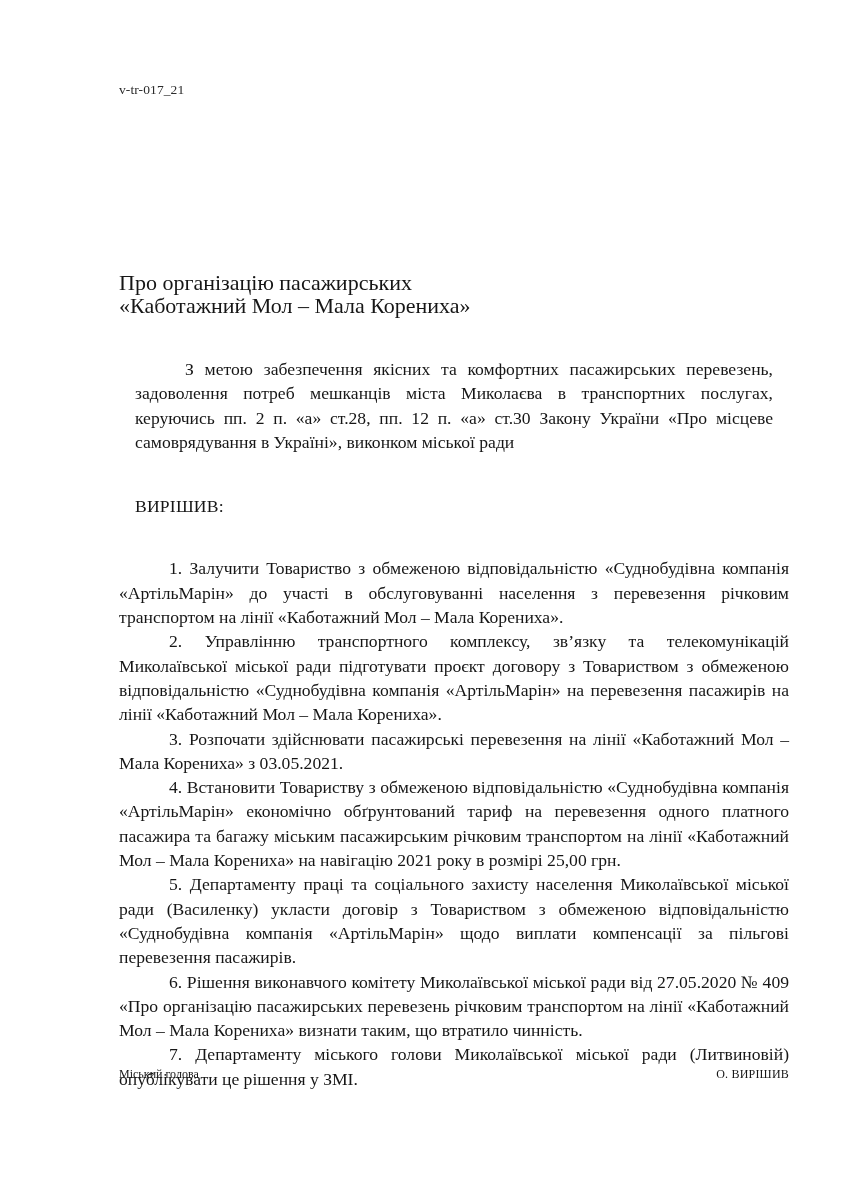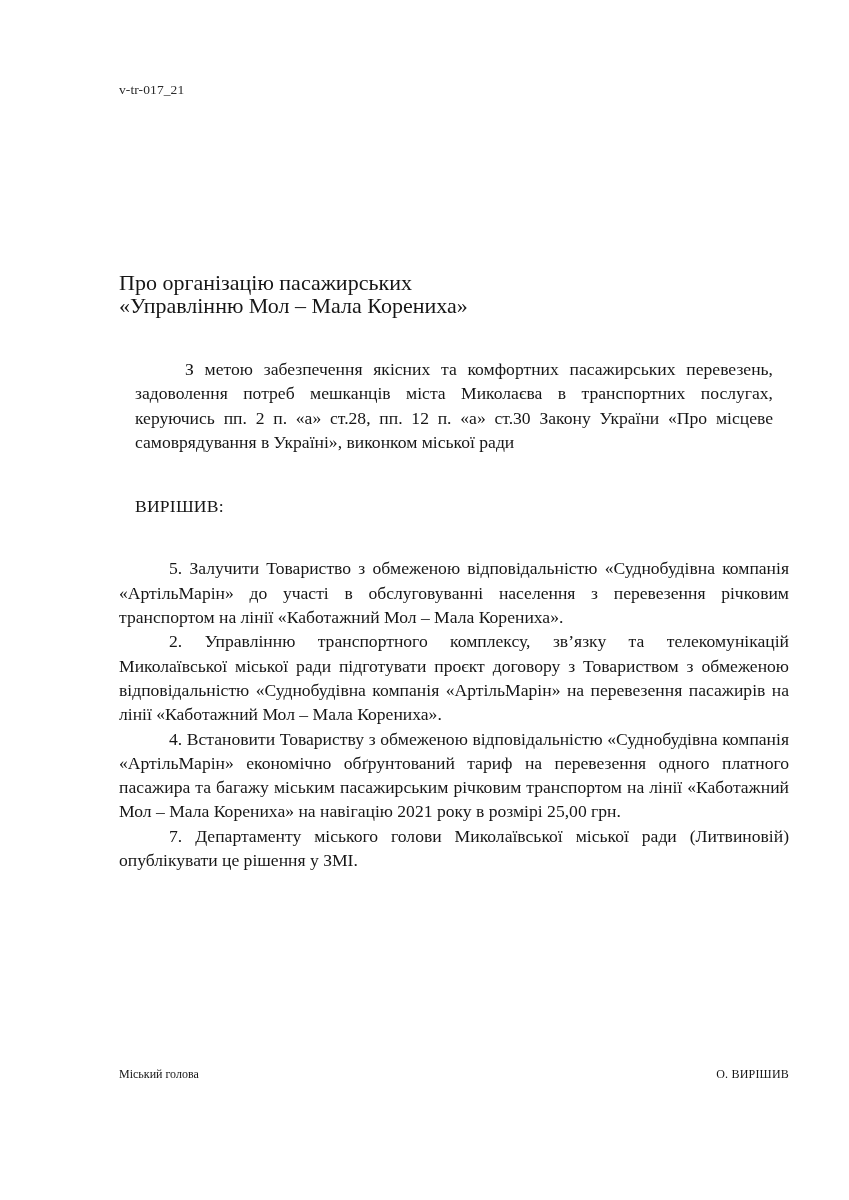--- a/index.html
+++ b/index.html
@@ -102,31 +102,34 @@
 <body>
 
 <div class="page">
 
   <div class="doc-code">v-tr-017_21</div>
 
   <div class="content">
 
     <div class="subject">
       <span class="ln">Про організацію пасажирських</span>
-      <span class="ln">«Управлінню Мол – Мала Корениха»</span>
+      <span class="ln">«Каботажний Мол – Мала Корениха»</span>
     </div>
 
     <p class="preamble">З метою забезпечення якісних та комфортних пасажирських перевезень, задоволення потреб мешканців міста Миколаєва в транспортних послугах, керуючись пп. 2 п. «а» ст.28, пп. 12 п. «а» ст.30 Закону України «Про місцеве самоврядування в Україні»,  виконком міської ради</p>
 
     <p class="resolve-word">ВИРІШИВ:</p>
 
     <div class="clauses">
-      <p class="clause">5. Залучити Товариство з обмеженою відповідальністю «Суднобудівна компанія «АртільМарін» до участі в обслуговуванні населення з перевезення річковим транспортом на лінії «Каботажний Мол – Мала Корениха».</p>
+      <p class="clause">1. Залучити Товариство з обмеженою відповідальністю «Суднобудівна компанія «АртільМарін» до участі в обслуговуванні населення з перевезення річковим транспортом на лінії «Каботажний Мол – Мала Корениха».</p>
       <p class="clause">2. Управлінню транспортного комплексу, зв’язку та телекомунікацій Миколаївської міської ради підготувати проєкт договору з Товариством з обмеженою відповідальністю «Суднобудівна компанія «АртільМарін» на перевезення пасажирів на лінії «Каботажний Мол – Мала Корениха».</p>
+      <p class="clause">3. Розпочати здійснювати пасажирські перевезення на лінії «Каботажний Мол – Мала Корениха» з 03.05.2021.</p>
       <p class="clause">4. Встановити Товариству з обмеженою відповідальністю «Суднобудівна компанія «АртільМарін» економічно обґрунтований тариф на перевезення одного платного пасажира та багажу міським пасажирським річковим транспортом на лінії «Каботажний Мол – Мала Корениха» на навігацію 2021 року в розмірі 25,00 грн.</p>
+      <p class="clause">5. Департаменту праці та соціального захисту населення Миколаївської міської ради (Василенку) укласти договір з Товариством з обмеженою відповідальністю «Суднобудівна компанія «АртільМарін» щодо виплати компенсації за пільгові перевезення пасажирів.</p>
+      <p class="clause">6. Рішення виконавчого комітету Миколаївської міської ради від 27.05.2020 № 409 «Про організацію пасажирських перевезень річковим транспортом на лінії «Каботажний Мол – Мала Корениха» визнати таким, що втратило чинність.</p>
       <p class="clause">7. Департаменту міського голови Миколаївської міської ради (Литвиновій) опублікувати це рішення у ЗМІ.</p>
     </div>
 
   </div>
 
   <div class="signature">
     <span class="role">Міський голова</span>
     <span class="name">О. ВИРІШИВ</span>
   </div>
 

